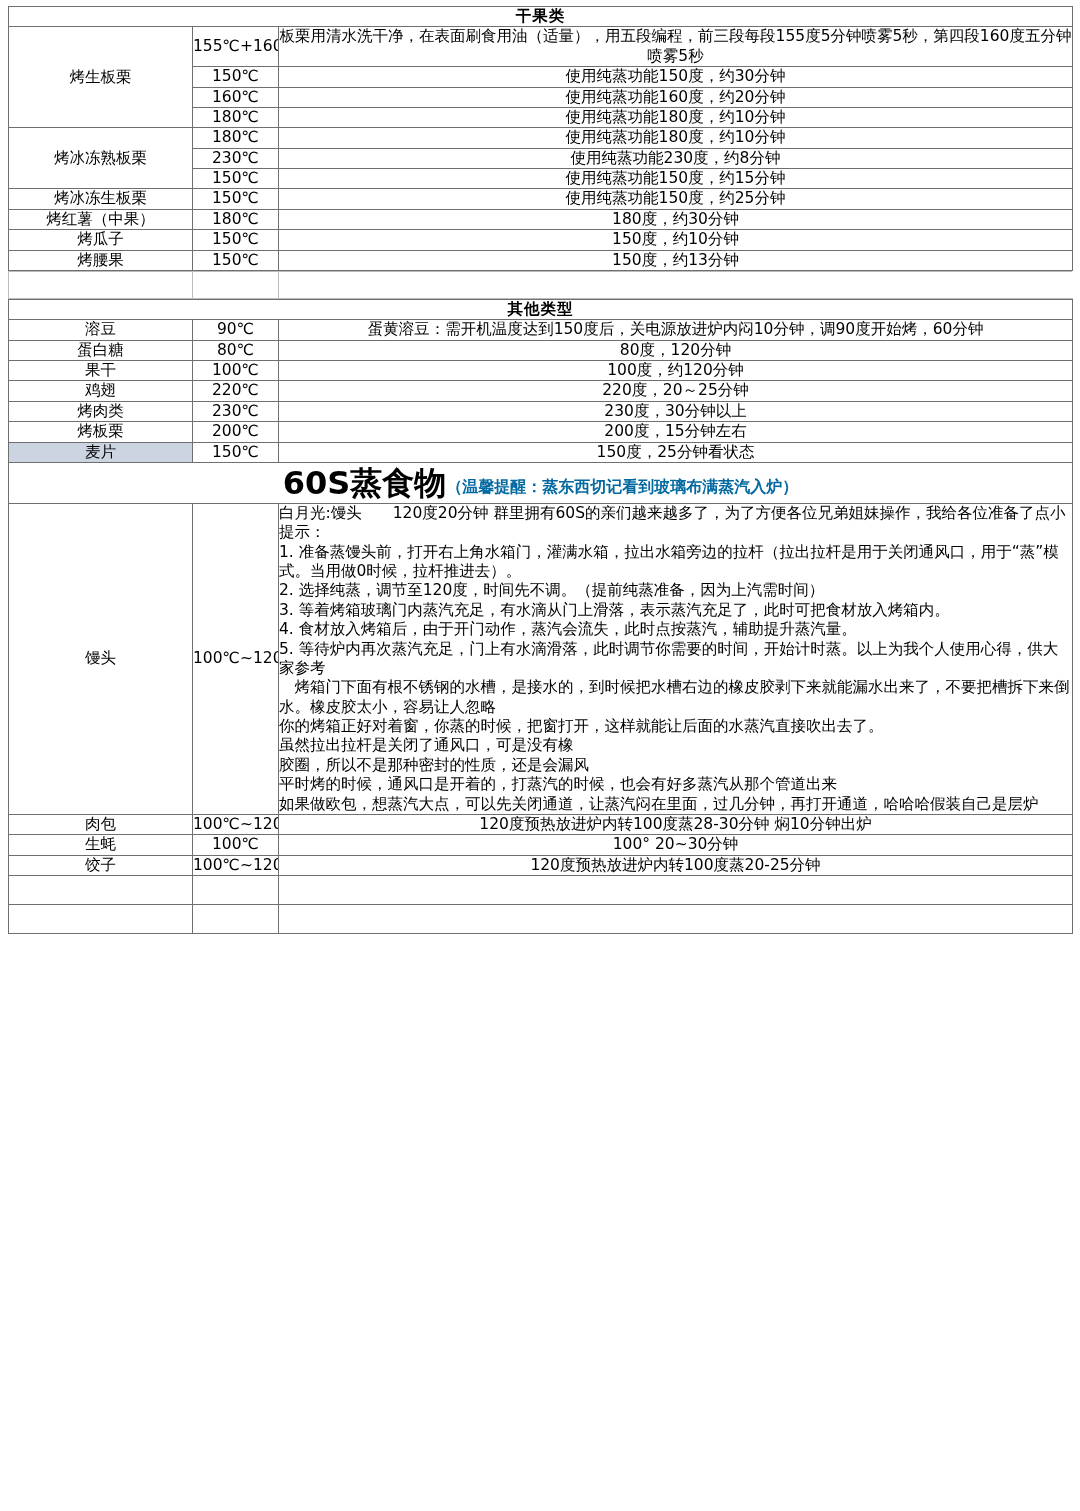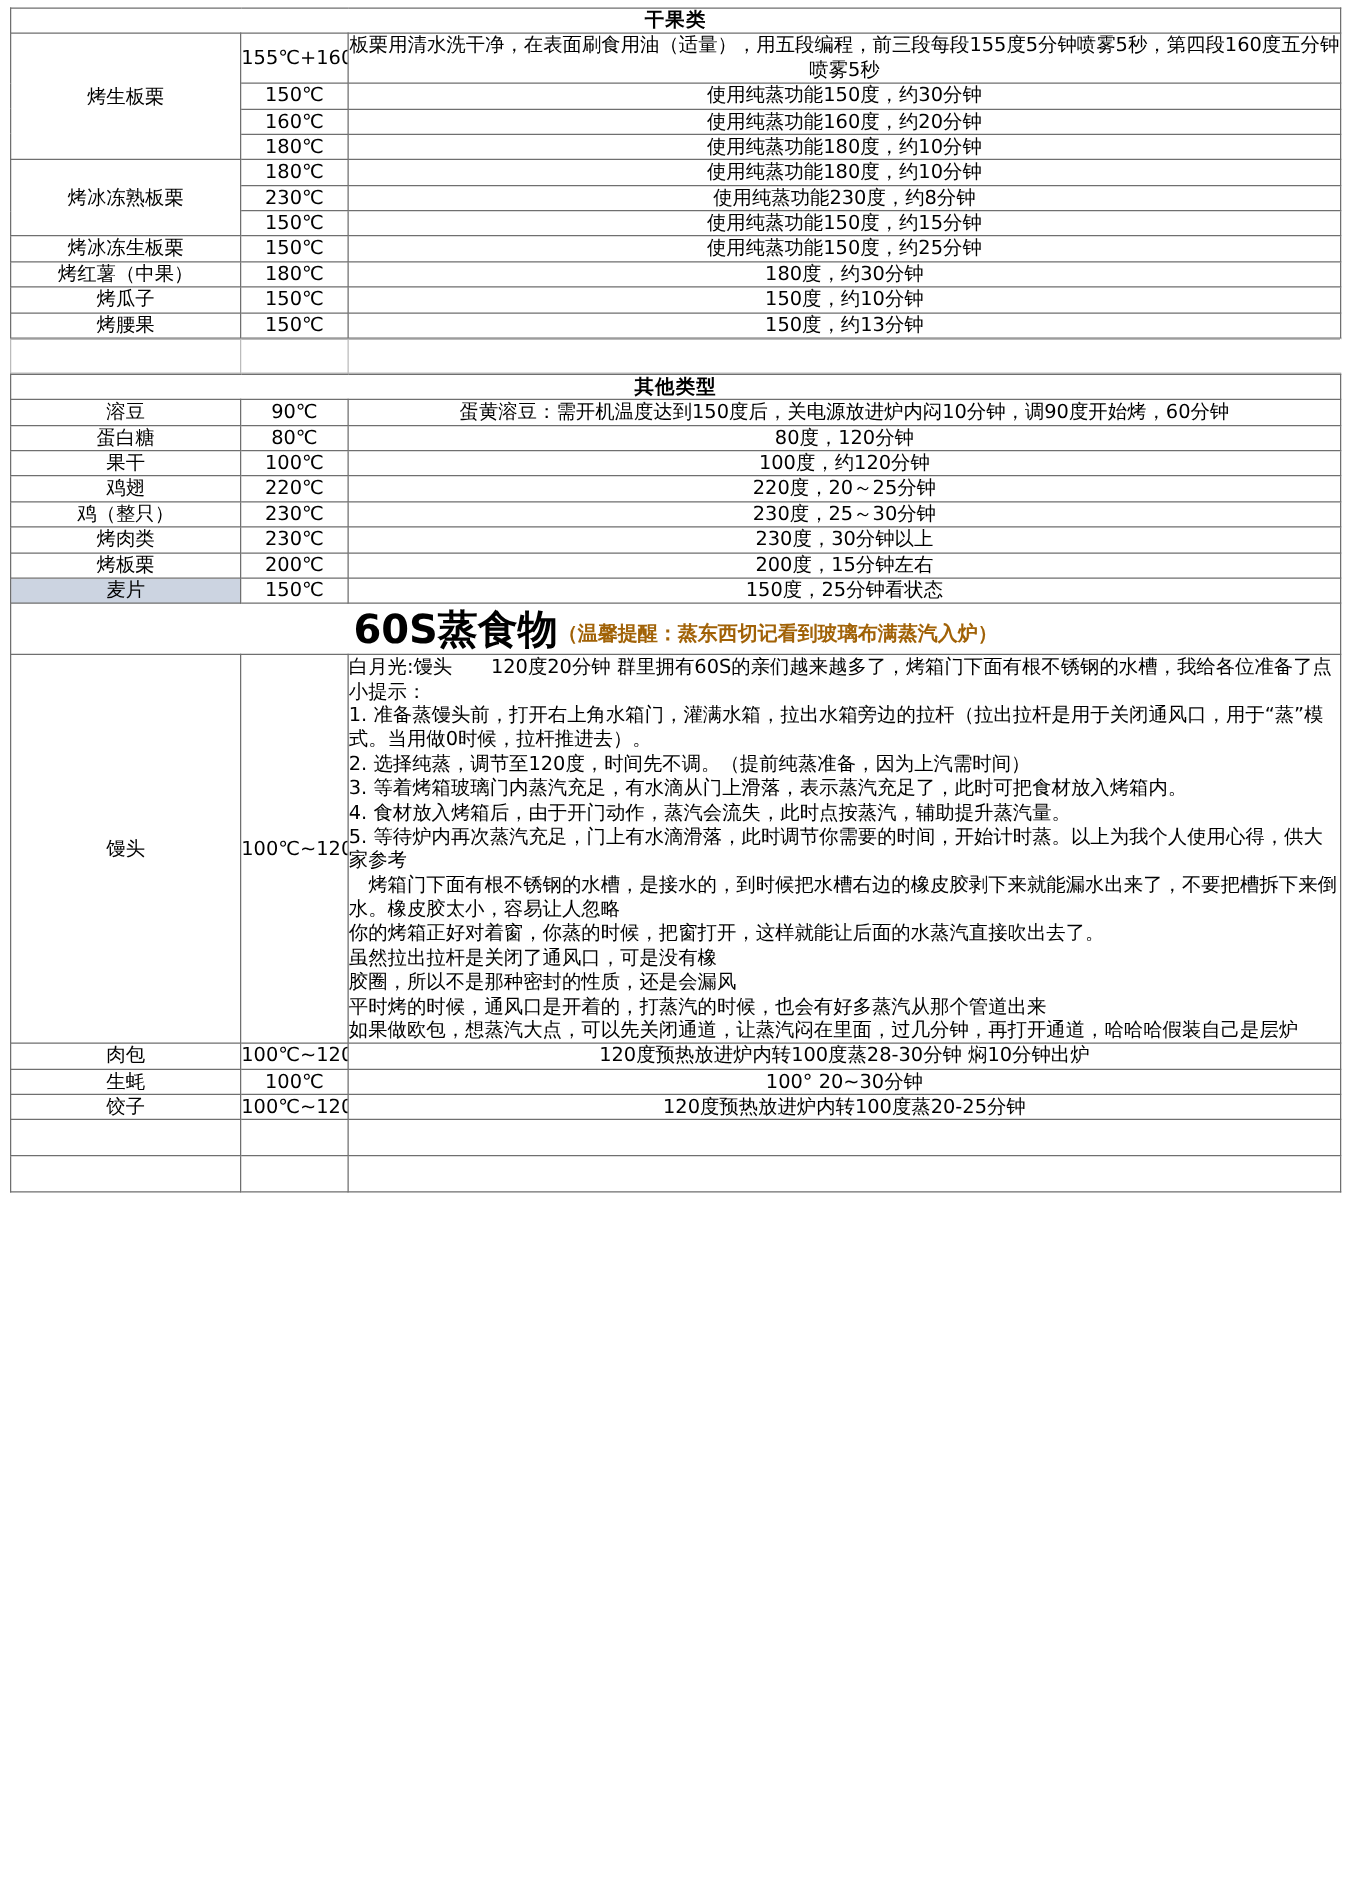--- a/index.html
+++ b/index.html
@@ -61,21 +61,21 @@
     line-height: 1.1;
   }
   .steam-head .big {
     font-weight: bold;
     font-size: 32px;
     letter-spacing: 0px;
   }
   .steam-head .note {
     font-weight: bold;
     font-size: 16px;
-    color: #a16207;
+    color: #0369a1;
     vertical-align: 2px;
   }
 
   .longtext {
     font-size: 15.4px;
     line-height: 1.385;
     padding: 4px 6px 4px 6px;
     text-align: left;
   }
   .longtext .ln { display: block; white-space: normal; }
@@ -195,25 +195,20 @@
         <td class="pad-name">果干</td>
         <td class="pad-temp">100℃</td>
         <td class="pad-desc">100度，约120分钟</td>
       </tr>
       <tr>
         <td class="pad-name">鸡翅</td>
         <td class="pad-temp">220℃</td>
         <td class="pad-desc">220度，20～25分钟</td>
       </tr>
       <tr>
-        <td class="pad-name">鸡（整只）</td>
-        <td class="pad-temp">230℃</td>
-        <td class="pad-desc">230度，25～30分钟</td>
-      </tr>
-      <tr>
         <td class="pad-name">烤肉类</td>
         <td class="pad-temp">230℃</td>
         <td class="pad-desc">230度，30分钟以上</td>
       </tr>
       <tr>
         <td class="pad-name">烤板栗</td>
         <td class="pad-temp">200℃</td>
         <td class="pad-desc">200度，15分钟左右</td>
       </tr>
       <tr>
@@ -225,21 +220,21 @@
       <tr>
         <td colspan="3" class="steam-head">
           <span class="big">60S蒸食物</span><span class="note">（温馨提醒：蒸东西切记看到玻璃布满蒸汽入炉）</span>
         </td>
       </tr>
 
       <tr>
         <td class="pad-name tall-note">馒头</td>
         <td class="pad-temp nowrapclip tall-note">100℃~120℃</td>
         <td class="longtext">
-          <span class="ln">白月光:馒头　　120度20分钟 群里拥有60S的亲们越来越多了，烤箱门下面有根不锈钢的水槽，我给各位准备了点小提示：</span>
+          <span class="ln">白月光:馒头　　120度20分钟 群里拥有60S的亲们越来越多了，为了方便各位兄弟姐妹操作，我给各位准备了点小提示：</span>
           <span class="ln">1. 准备蒸馒头前，打开右上角水箱门，灌满水箱，拉出水箱旁边的拉杆（拉出拉杆是用于关闭通风口，用于“蒸”模式。当用做0时候，拉杆推进去）。</span>
           <span class="ln">2. 选择纯蒸，调节至120度，时间先不调。（提前纯蒸准备，因为上汽需时间）</span>
           <span class="ln">3. 等着烤箱玻璃门内蒸汽充足，有水滴从门上滑落，表示蒸汽充足了，此时可把食材放入烤箱内。</span>
           <span class="ln">4. 食材放入烤箱后，由于开门动作，蒸汽会流失，此时点按蒸汽，辅助提升蒸汽量。</span>
           <span class="ln">5. 等待炉内再次蒸汽充足，门上有水滴滑落，此时调节你需要的时间，开始计时蒸。以上为我个人使用心得，供大家参考</span>
           <span class="ln">　烤箱门下面有根不锈钢的水槽，是接水的，到时候把水槽右边的橡皮胶剥下来就能漏水出来了，不要把槽拆下来倒水。橡皮胶太小，容易让人忽略</span>
           <span class="ln">你的烤箱正好对着窗，你蒸的时候，把窗打开，这样就能让后面的水蒸汽直接吹出去了。</span>
           <span class="ln">虽然拉出拉杆是关闭了通风口，可是没有橡</span>
           <span class="ln">胶圈，所以不是那种密封的性质，还是会漏风</span>
           <span class="ln">平时烤的时候，通风口是开着的，打蒸汽的时候，也会有好多蒸汽从那个管道出来</span>

